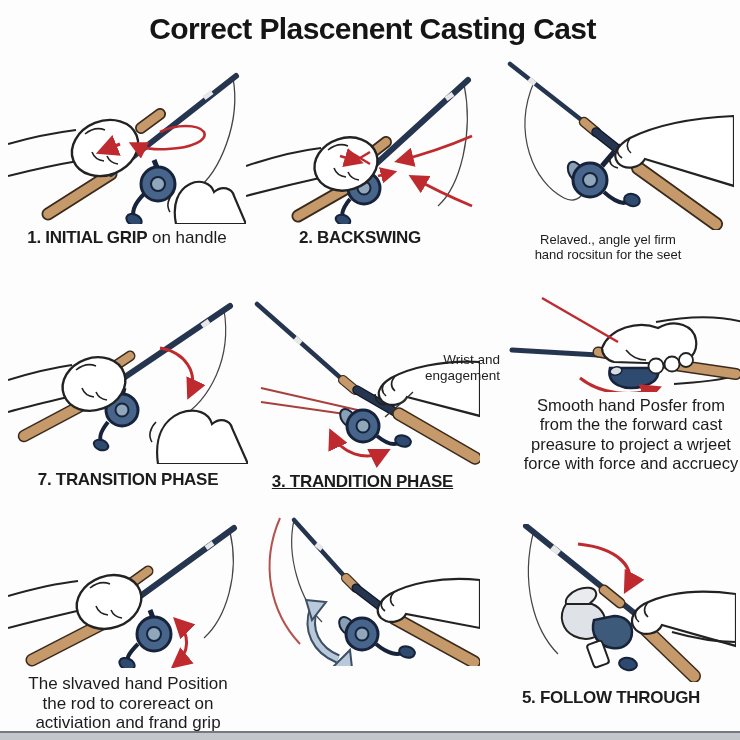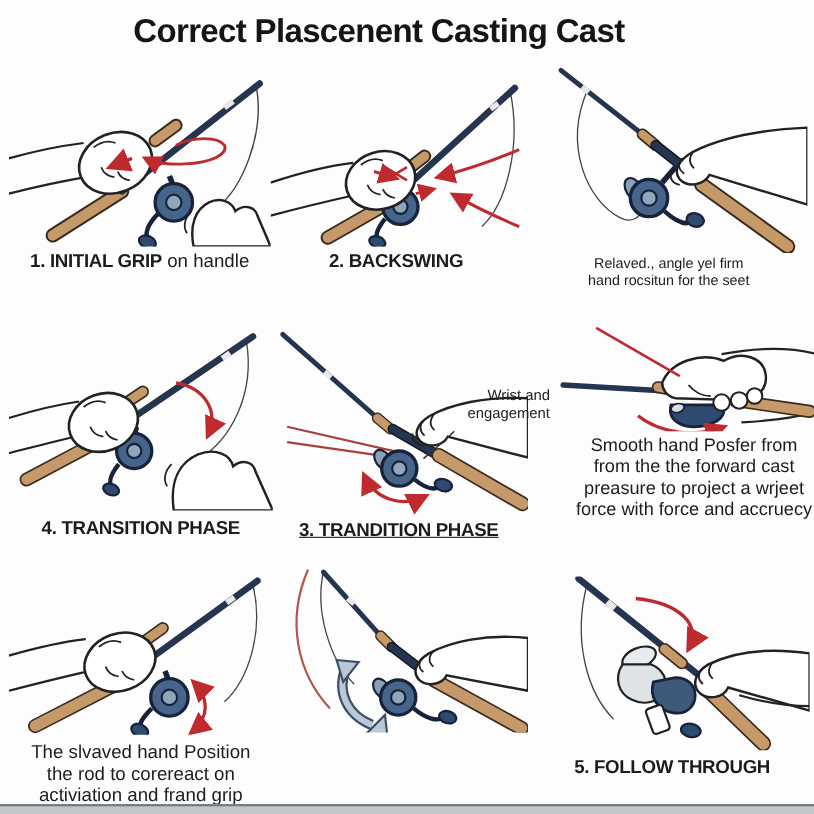--- a/index.html
+++ b/index.html
@@ -1,19 +1,19 @@
 <!DOCTYPE html>
 <html><head>
 <meta charset="utf-8">
 <style>
   html,body{margin:0;padding:0;background:#fff;}
   .page{position:relative;width:740px;height:740px;background:#fdfdfd;overflow:hidden;
         font-family:"Liberation Sans",sans-serif;color:#1b1b1b;}
   .title{position:absolute;top:12px;left:0;width:689px;text-align:center;
-         font-size:30px;font-weight:800;letter-spacing:-0.6px;color:#151515;}
+         font-size:30px;font-weight:800;letter-spacing:-0.6px;color:#151515;padding-left:28px;}
   .panel{position:absolute;display:flex;flex-direction:column;align-items:center;}
   .panel svg{display:block;}
   .cap{text-align:center;line-height:1.16;font-size:17px;color:#1c1c1c;white-space:nowrap;}
   .cap .b{font-weight:700;letter-spacing:-0.3px;}
   .cap.reg{font-size:16.5px;}
   .cap.small{font-size:13px;}
   .annotation{position:absolute;left:396px;top:352px;width:104px;text-align:right;
               font-size:13.5px;line-height:1.15;color:#222;}
   .edge-strip{position:absolute;left:0;top:731px;width:740px;height:9px;
               background:#c3c6ca;border-top:2px solid #75797e;box-sizing:border-box;}
@@ -182,21 +182,21 @@
       </g>
       <g>
         <path d="M150,168 C146,140 156,124 172,117 C188,111 201,117 204,128 C212,121 222,124 224,132 L240,168 Z" fill="#fff" stroke="#222" stroke-width="2.2"></path>
         <path d="M148,126 C142,132 140,140 144,146" stroke="#222" stroke-width="1.6" fill="none"></path>
       </g>
       <g>
         <path d="M152,52 C176,56 192,76 181,100" stroke="#bf2a2e" stroke-width="3" fill="none" marker-end="url(#a4)"></path>
       </g>
     </svg>
     <div class="cap" style="margin-top:6px;">
-      <span class="b">4. TRANSITION PHASE</span>
+      <span class="b">7. TRANSITION PHASE</span>
     </div>
   </div>
 
   <div class="panel" style="left:245px;top:290px;width:235px;text-decoration:underline;">
     <svg width="235" height="178" viewBox="0 0 235 178">
       <defs>
           <marker id="a5" viewBox="0 0 10 10" refX="8" refY="5" markerWidth="7" markerHeight="7" orient="auto-start-reverse">
             <path d="M0,0L10,5L0,10z" fill="#bf2a2e"></path>
           </marker>
         </defs>

